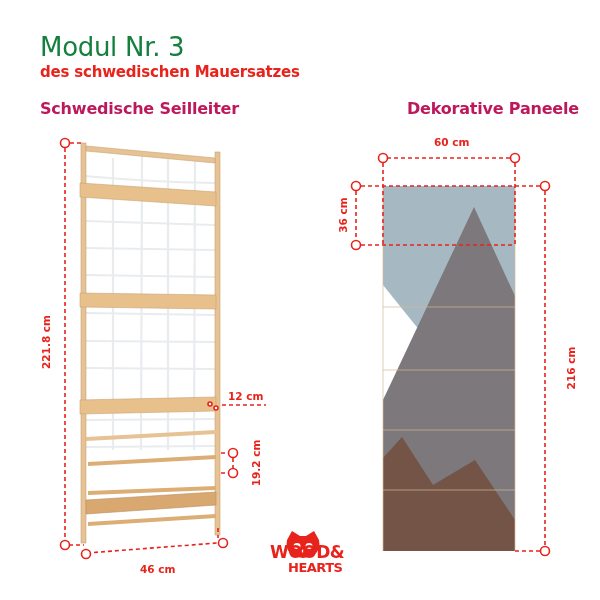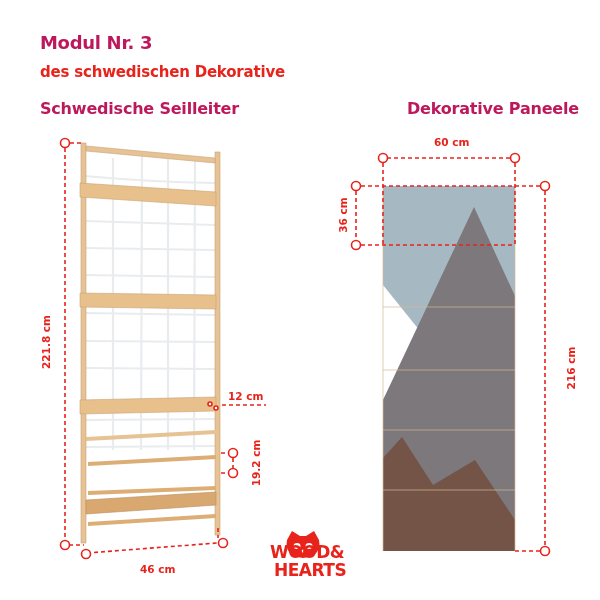--- a/index.html
+++ b/index.html
@@ -1,29 +1,29 @@
 <!DOCTYPE html>
 <html><head>
 <meta charset="utf-8">
 <style>
   html, body { margin:0; padding:0; background:#ffffff; }
   body { width:600px; height:600px; position:relative; overflow:hidden; font-family:"DejaVu Sans", sans-serif; }
-  .title { position:absolute; left:40px; top:32px; font-size:18px; font-weight:bold; color:#be185d; letter-spacing:-0.3px; margin:0; }
+  .title { position:absolute; left:40px; top:32px; font-size:26px; font-weight:normal; color:#15803d; letter-spacing:-0.3px; margin:0; }
   .subtitle { position:absolute; left:40px; top:63px; font-size:15px; font-weight:bold; color:#e8231c; letter-spacing:-0.2px; }
   .section { position:absolute; top:99px; font-size:16px; font-weight:bold; color:#be185d; letter-spacing:-0.2px; }
   .dim { position:absolute; font-size:10.5px; font-weight:bold; color:#e8231c; white-space:nowrap; }
   .vert { transform:rotate(-90deg); transform-origin:center center; }
   svg.art { position:absolute; left:0; top:0; }
   .logo { position:absolute; left:270px; top:530px; width:64px; height:52px; }
 </style>
 </head>
 <body>
 
 <h1 class="title">Modul Nr. 3</h1>
-<div class="subtitle">des schwedischen Dekorative</div>
+<div class="subtitle">des schwedischen Mauersatzes</div>
 
 <div class="section" style="left:40px;">Schwedische Seilleiter</div>
 <div class="section" style="left:367px;margin-left:40px;">Dekorative Paneele</div>
 
 <svg class="art" width="600" height="600" viewBox="0 0 600 600">
 
   <g>
 
     <g stroke="#e9ecef" stroke-width="2.2" fill="none">
       <path d="M113 158 L113 450"></path>
@@ -125,14 +125,14 @@
 <div class="dim" style="left:140px; top:563px;">46 cm</div>
 <div class="dim" style="left:228px; top:390px;">12 cm</div>
 <div class="dim vert" style="left:233px; top:457px;">19.2 cm</div>
 
 <div class="dim" style="left:434px; top:136px;">60 cm</div>
 <div class="dim vert" style="left:325px; top:209px;">36 cm</div>
 <div class="dim vert" style="left:550px; top:362px;">216 cm</div>
 
 <div class="logo">
   <div style="position:absolute; left:0; top:12px; font-size:17px; font-weight:bold; color:#e8231c; letter-spacing:-0.5px;">WOOD&amp;</div>
-  <div style="position:absolute; left:4px; top:30px; font-size:17px; font-weight:bold; color:#e8231c; letter-spacing:-0.5px;">HEARTS</div>
+  <div style="position:absolute; left:18px; top:30px; font-size:13px; font-weight:bold; color:#e8231c; letter-spacing:-0.5px;">HEARTS</div>
 </div>
 
 </body></html>

